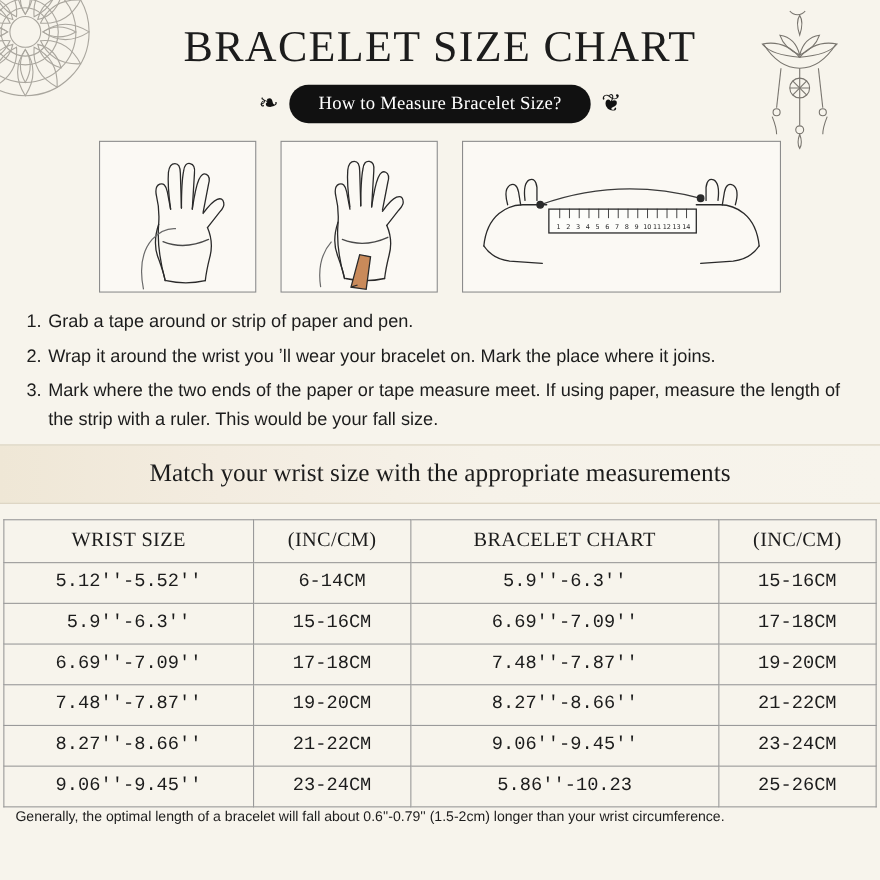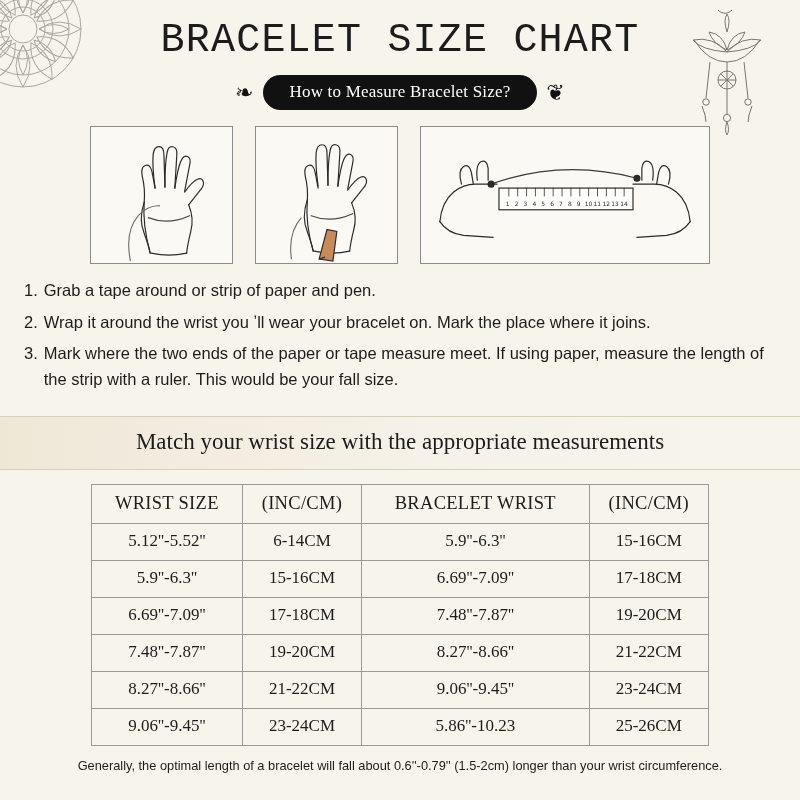--- a/index.html
+++ b/index.html
@@ -40,21 +40,21 @@
     opacity: .75;
   }
 
   
   .title {
     text-align: center;
     font-size: 40px;
     letter-spacing: 1.2px;
     padding-top: 18px;
     font-weight: 400;
-    font-family: Liberation Mono, monospace;
+    font-family: Liberation Serif, serif;
   }
 
   
   .subtitle-row {
     display: flex;
     align-items: center;
     justify-content: center;
     gap: 10px;
     margin-top: 12px;
   }
@@ -100,56 +100,55 @@
   .step {
     display: flex;
     gap: 6px;
     margin-bottom: 6px;
   }
   .step .num { flex: 0 0 auto; }
   .step .txt { flex: 1 1 auto; }
 
   
   .banner {
-    margin-top: 24px;
+    margin-top: 10px;
     padding: 10px 0 12px;
     text-align: center;
     font-size: 23px;
     line-height: 1.28;
     background: linear-gradient(to right, #efe7d6 0%, #f3ece0 25%, #f6f2e9 55%, #f7f4ec 100%);
     border-top: 1px solid #d8cfbb;
     border-bottom: 1px solid #d8cfbb;
   }
 
   
   table.size-table {
-    width: 618px;
+    width: 794px;
     margin: 14px auto 0;
     border-collapse: collapse;
     font-size: 17px;
     font-family: "Liberation Serif", serif;
   }
   table.size-table th,
   table.size-table td {
     border: 1px solid #9a9a9a;
     text-align: center;
     padding: 6px 4px 7px;
     font-weight: 400;
   }
   table.size-table thead th {
     font-size: 18.5px;
     letter-spacing: .3px;
     padding: 8px 4px 9px;
   }
-  table.size-table td { height: 23px; }
+  table.size-table td { height: 23px; font-family: Liberation Mono, monospace; }
 
   
   .footnote {
-    margin: 12px 14px 0;
-    text-align: center;
+    margin: 0 14px 0;
     font-size: 12.8px;
     font-family: "Liberation Sans", sans-serif;
     color: #1c1c1c;
   }
 </style>
 </head>
 <body>
 
 <div class="page">
 
@@ -338,21 +337,21 @@
 
   <div class="banner">
     <div>Match your wrist size with the appropriate measurements</div>
   </div>
 
   <table class="size-table">
     <thead>
       <tr>
         <th>WRIST SIZE</th>
         <th>(INC/CM)</th>
-        <th>BRACELET WRIST</th>
+        <th>BRACELET CHART</th>
         <th>(INC/CM)</th>
       </tr>
     </thead>
     <tbody>
       <tr>
         <td>5.12''-5.52''</td>
         <td>6-14CM</td>
         <td>5.9''-6.3''</td>
         <td>15-16CM</td>
       </tr>

